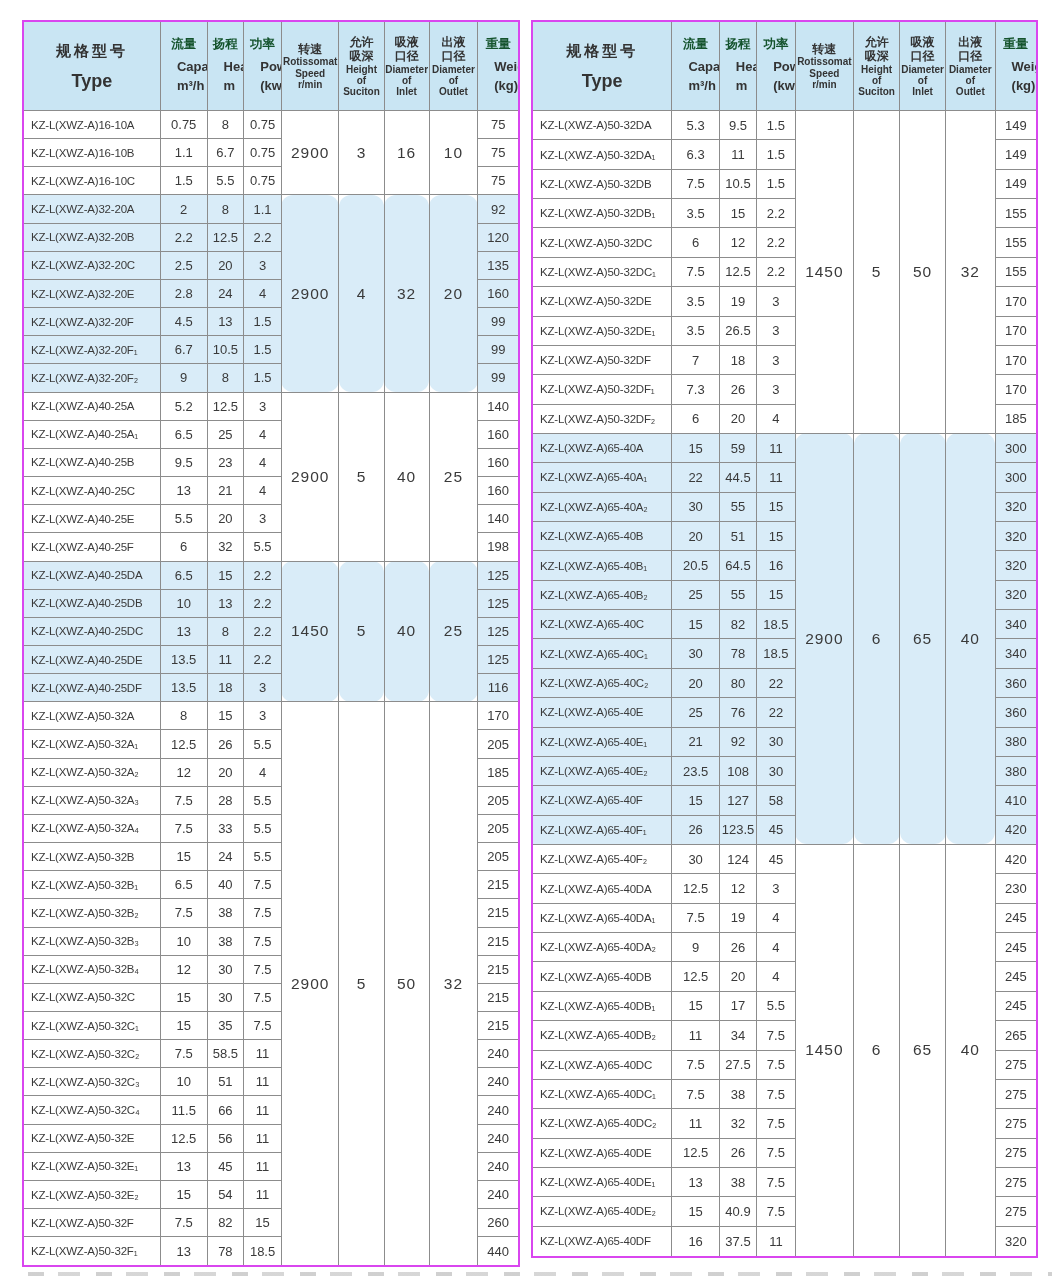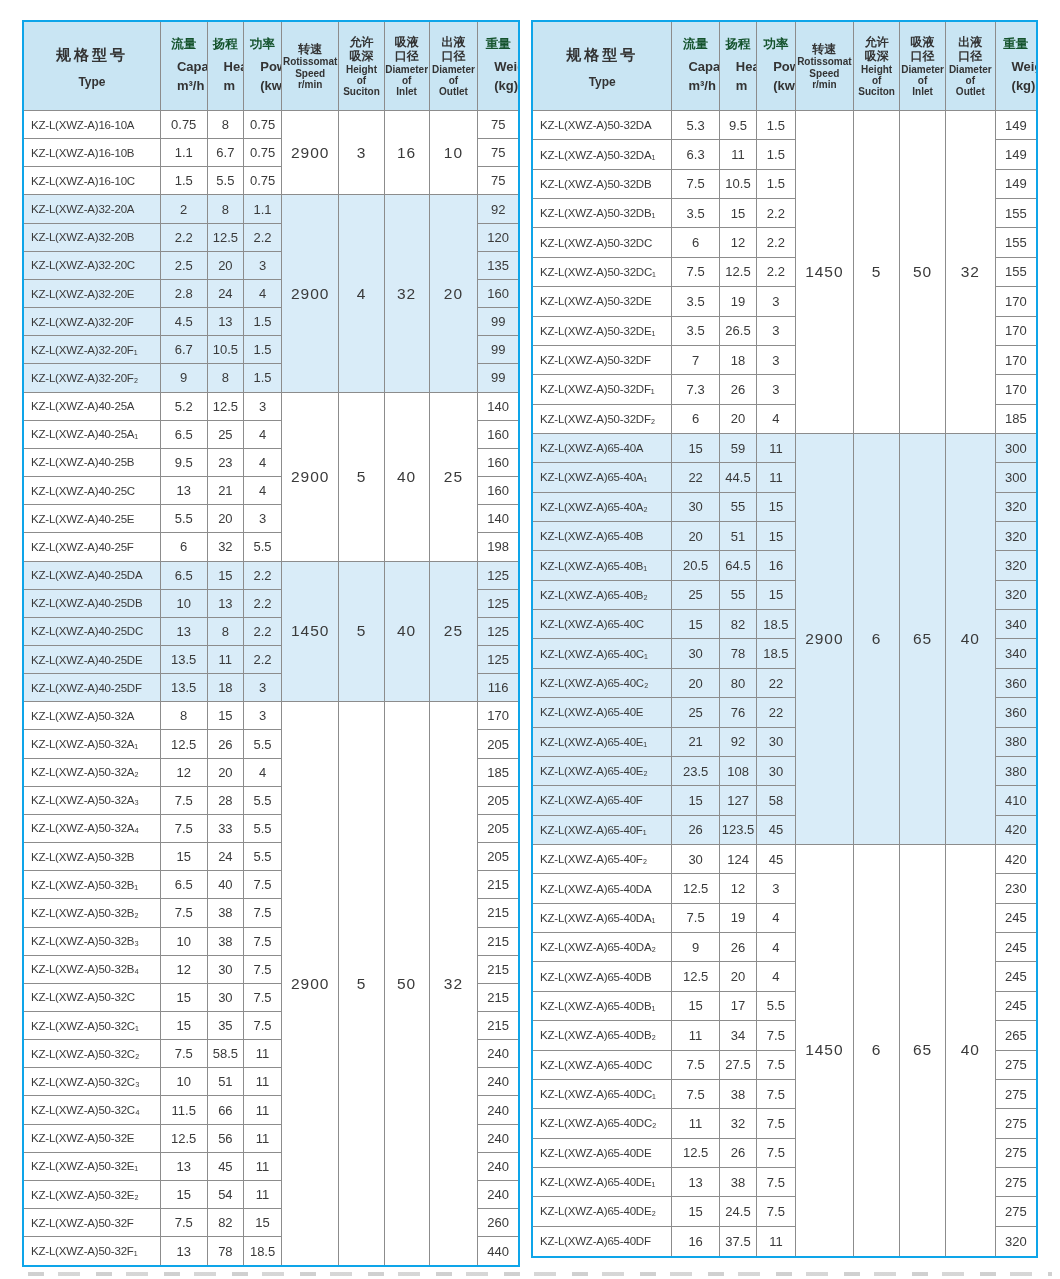--- a/index.html
+++ b/index.html
@@ -2,32 +2,32 @@
 <html><head>
 <meta charset="utf-8">
 <style>
   html,body{margin:0;padding:0;background:#ffffff;}
   .page{position:relative;width:1060px;height:1279px;background:#ffffff;overflow:hidden;
         font-family:"Liberation Sans", sans-serif;color:#3a3a3a;}
   .tbl-wrap{position:absolute;top:20px;}
   .tbl-wrap.left{left:22px;width:498px;height:1247px;}
   .tbl-wrap.right{left:531px;width:507px;height:1238px;}
   table.spec{width:100%;height:100%;border-collapse:collapse;table-layout:fixed;
-             border:2px solid #0ea5e9;}
+             border:2px solid #d946ef;}
   table.spec th, table.spec td{border:1px solid #8c8c8c;padding:0;text-align:center;
              vertical-align:middle;overflow:hidden;}
   table.spec thead th{height:88px;background:#c9e5f3;}
   table.spec td{font-size:13px;color:#3a3a3a;background:#ffffff;}
   table.spec td.type{text-align:left;padding-left:7px;font-size:11.5px;letter-spacing:-0.2px;white-space:nowrap;}
-  table.spec td.merged{font-size:15.5px;letter-spacing:1px;}
+  table.spec td.merged{font-size:15.5px;letter-spacing:1px;border-radius:12px;}
   table.spec tr.shaded td{background:#d9ecf8;}
   table.spec td.merged.shaded{background:#d9ecf8;}
   
   .cn-lg{font-size:15px;font-weight:bold;letter-spacing:3px;margin:4px 0 10px;color:#333;}
-  .en-lg{font-size:12px;margin:10px 0 2px;color:#333;}
+  .en-lg{font-size:18px;margin:10px 0 2px;color:#333;}
   .cn{font-size:12.5px;font-weight:bold;margin:1px 0 6px;color:#14532d;}
   .en{font-size:13px;margin:4px 16px;color:#333;}
   .cn-sm{font-size:12px;font-weight:bold;line-height:1.2;color:#333;}
   .en-sm{font-size:10px;line-height:1.12;color:#333;}
   
   .crop-strip{position:absolute;left:28px;right:8px;top:1272px;height:4px;opacity:.4;
       background:repeating-linear-gradient(90deg,#8a8a8a 0 16px,transparent 16px 30px,#9a9a9a 30px 52px,transparent 52px 68px);}
 </style>
 </head>
 <body>
@@ -748,21 +748,21 @@
           <tr>
             <td class="type">KZ-L(XWZ-A)65-40DE₁</td>
             <td class="num">13</td>
             <td class="num">38</td>
             <td class="num">7.5</td>
             <td>275</td>
           </tr>
           <tr>
             <td class="type">KZ-L(XWZ-A)65-40DE₂</td>
             <td class="num">15</td>
-            <td class="num">24.5</td>
+            <td class="num">40.9</td>
             <td class="num">7.5</td>
             <td>275</td>
           </tr>
           <tr>
             <td class="type">KZ-L(XWZ-A)65-40DF</td>
             <td class="num">16</td>
             <td class="num">37.5</td>
             <td class="num">11</td>
             <td>320</td>
           </tr>

